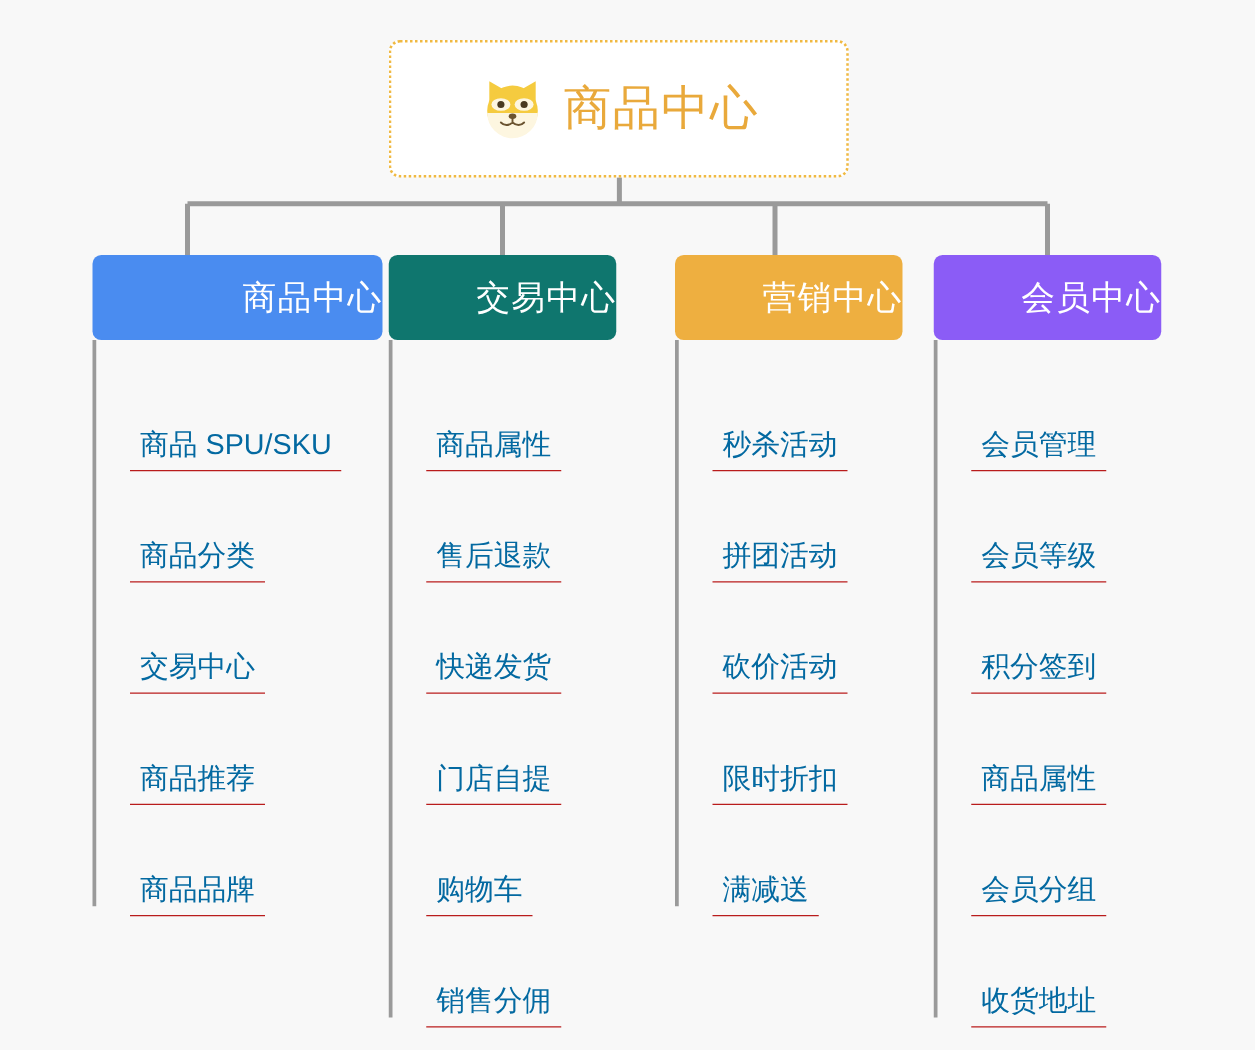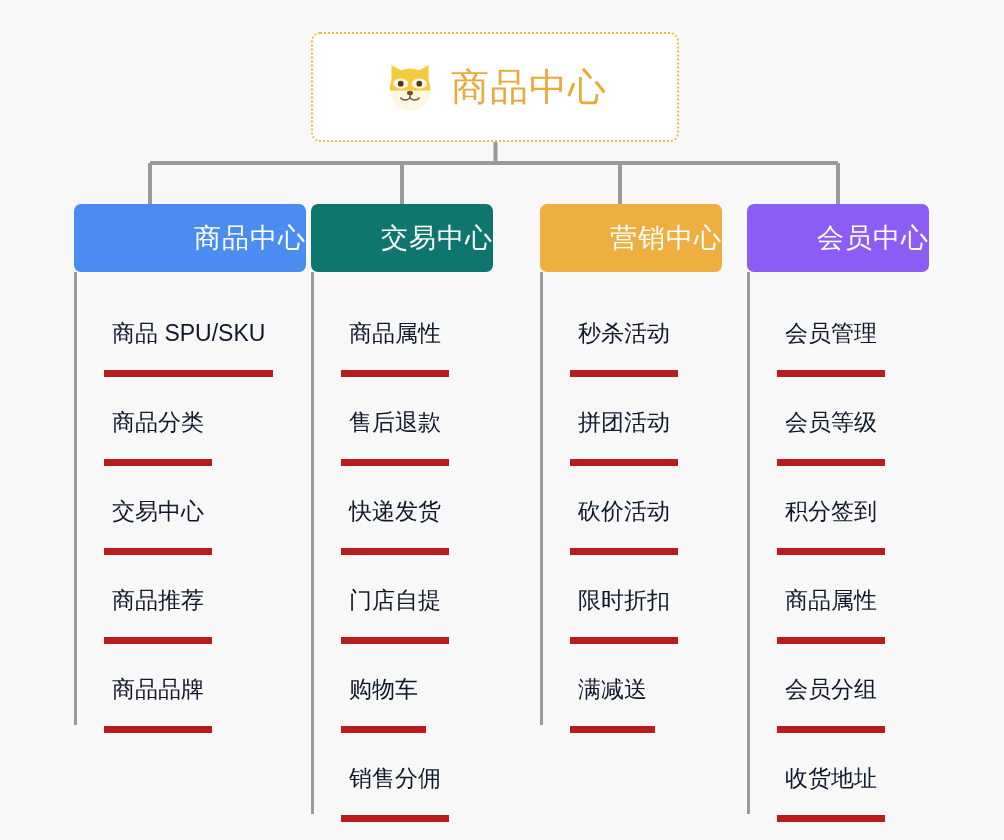--- a/index.html
+++ b/index.html
@@ -94,24 +94,24 @@
   .leaf-item {
     position: relative;
     height: 89px;
     display: flex;
     align-items: flex-end;
     padding-left: 30px;
     box-sizing: border-box;
   }
   .leaf-label {
     font-size: 23px;
-    color: #0f172a;
+    color: #0369a1;
     line-height: 1.1;
-    padding: 0 8px 24px 8px;
-    border-bottom: 7px solid #b91c1c;
+    padding: 0 8px 8px 8px;
+    border-bottom: 1px solid #b91c1c;
     white-space: nowrap;
     display: inline-block;
   }
 
   
   .col-0 { left: 74px;  width: 232px; }
   .col-1 { left: 311px; width: 182px; }
   .col-2 { left: 540px; width: 182px; }
   .col-3 { left: 747px; width: 182px; }
 </style>

